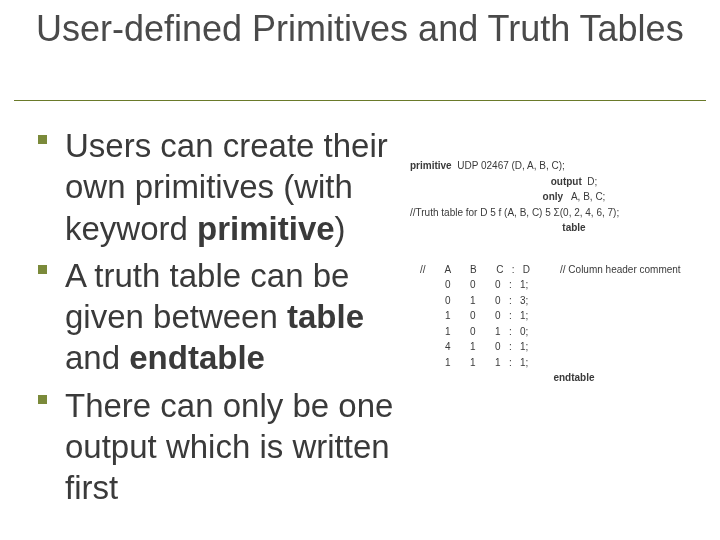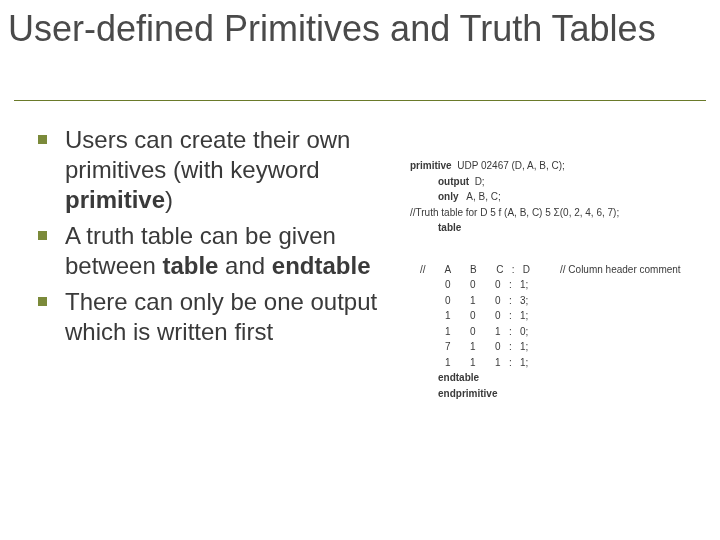--- a/index.html
+++ b/index.html
@@ -13,21 +13,21 @@
   }
   .slide {
     position: relative;
     width: 720px;
     height: 540px;
     box-sizing: border-box;
     background: #fff;
   }
   .title-block {
     position: absolute;
-    left: 8px;
+    left: 36px;
     top: 8px;
     right: 24px;
   }
   .title-text {
     font-size: 36px;
     color: #4a4a4a;
     line-height: 1.15;
     font-weight: 400;
     padding-bottom: 6px;
   }
@@ -53,21 +53,21 @@
   .bullet-icon {
     width: 9px;
     height: 9px;
     background: #7b8a3a;
     flex-shrink: 0;
     margin-top: 10px;
     margin-right: 18px;
     margin-left: 4px;
   }
   .bullet-text {
-    font-size: 24px;
+    font-size: 33px;
     color: #3a3a3a;
     line-height: 1.25;
   }
   .bullet-text b {
     font-weight: bold;
   }
   .code-area {
     position: absolute;
     top: 158px;
     left: 410px;
@@ -76,21 +76,21 @@
     font-size: 10px;
     color: #3a3a3a;
     line-height: 1.55;
   }
   .code-area b {
     font-weight: bold;
   }
   .code-line {
     white-space: pre;
   }
-  .indent1 { padding-left: 28px; }
+  .indent1 { padding-left: 28px; text-align: center; }
   .indent0 { padding-left: 0px; }
   .tt-row {
     white-space: pre;
     padding-left: 10px;
   }
   .tt-header-comment {
     display: inline-block;
     padding-left: 30px;
     margin-top: 26px;
   }
@@ -134,19 +134,18 @@
     <div class="code-line indent0"><b>primitive</b><span>  UDP 02467 (D, A, B, C);</span></div>
     <div class="code-line indent1"><b>output</b><span>  D;</span></div>
     <div class="code-line indent1"><b>only</b><span>   A, B, C;</span></div>
     <div class="code-line indent0">//Truth table for D 5 f (A, B, C) 5 Σ(0, 2, 4, 6, 7);</div>
     <div class="code-line indent1"><b>table</b></div>
     <div class="tt-row"><span>//       A       B       C   :   D</span><span class="tt-header-comment">// Column header comment</span></div>
     <div class="tt-row">         0       0       0   :   1;</div>
     <div class="tt-row">         0       1       0   :   3;</div>
     <div class="tt-row">         1       0       0   :   1;</div>
     <div class="tt-row">         1       0       1   :   0;</div>
-    <div class="tt-row">         7       1       0   :   1;</div>
+    <div class="tt-row">         4       1       0   :   1;</div>
     <div class="tt-row">         1       1       1   :   1;</div>
     <div class="code-line indent1"><b>endtable</b></div>
-    <div class="code-line indent1"><b>endprimitive</b></div>
   </div>
 
 </div>
 
 </body></html>

